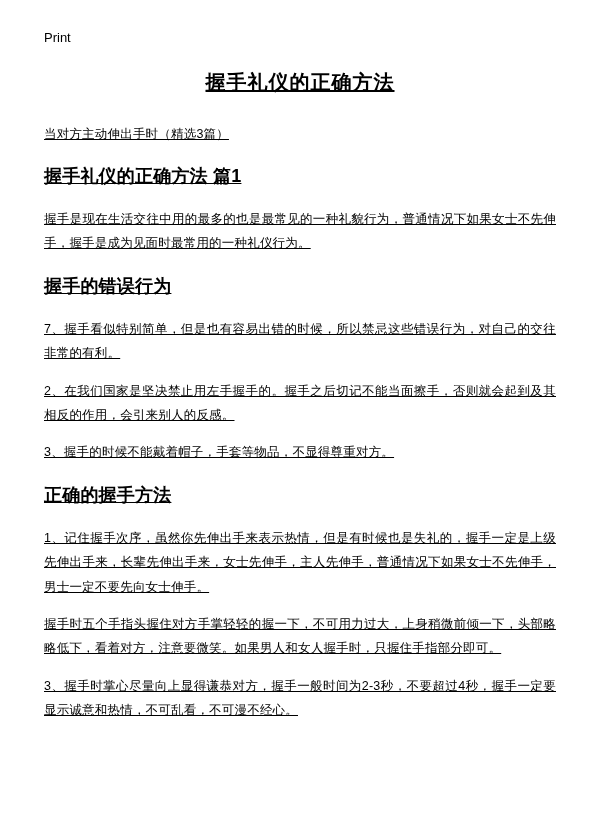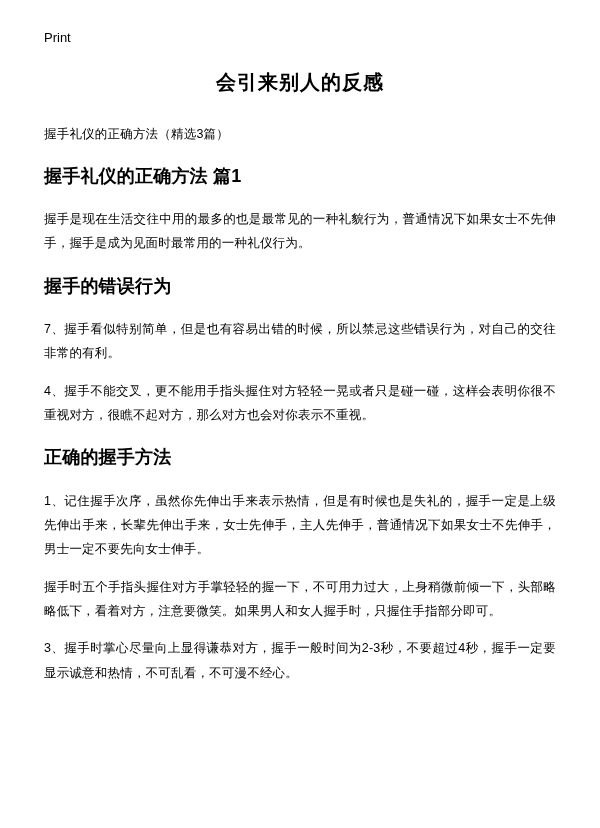--- a/index.html
+++ b/index.html
@@ -13,20 +13,21 @@
     font-family: "Liberation Sans", "DejaVu Sans", sans-serif;
     color: #000000;
     overflow: hidden;
   }
   .page {
     position: relative;
     width: 600px;
     height: 828px;
     box-sizing: border-box;
     padding: 28px 44px 0 44px;
+    text-decoration: underline;
   }
   .print-link {
     font-size: 13px;
     color: #000;
     text-decoration: none;
     display: inline-block;
     margin: 0 0 22px 0;
     line-height: 1.2;
   }
   .doc-title {
@@ -52,28 +53,29 @@
     letter-spacing: 0.2px;
   }
 </style>
 </head>
 <body>
 
 <div class="page">
 
   <a href="#" class="print-link">Print</a>
 
-  <h1 class="doc-title">会引来别人的反感</h1>
+  <h1 class="doc-title">握手礼仪的正确方法</h1>
 
   <div id="doc-body">
-      <p class="body-text">握手礼仪的正确方法（精选3篇）</p>
+      <p class="body-text">当对方主动伸出手时（精选3篇）</p>
       <p class="sub-head">握手礼仪的正确方法 篇1</p>
       <p class="body-text">握手是现在生活交往中用的最多的也是最常见的一种礼貌行为，普通情况下如果女士不先伸手，握手是成为见面时最常用的一种礼仪行为。</p>
       <p class="sub-head">握手的错误行为</p>
       <p class="body-text">7、握手看似特别简单，但是也有容易出错的时候，所以禁忌这些错误行为，对自己的交往非常的有利。</p>
-      <p class="body-text">4、握手不能交叉，更不能用手指头握住对方轻轻一晃或者只是碰一碰，这样会表明你很不重视对方，很瞧不起对方，那么对方也会对你表示不重视。</p>
+      <p class="body-text">2、在我们国家是坚决禁止用左手握手的。握手之后切记不能当面擦手，否则就会起到及其相反的作用，会引来别人的反感。</p>
+      <p class="body-text">3、握手的时候不能戴着帽子，手套等物品，不显得尊重对方。</p>
       <p class="sub-head">正确的握手方法</p>
       <p class="body-text">1、记住握手次序，虽然你先伸出手来表示热情，但是有时候也是失礼的，握手一定是上级先伸出手来，长辈先伸出手来，女士先伸手，主人先伸手，普通情况下如果女士不先伸手，男士一定不要先向女士伸手。</p>
       <p class="body-text">握手时五个手指头握住对方手掌轻轻的握一下，不可用力过大，上身稍微前倾一下，头部略略低下，看着对方，注意要微笑。如果男人和女人握手时，只握住手指部分即可。</p>
       <p class="body-text">3、握手时掌心尽量向上显得谦恭对方，握手一般时间为2-3秒，不要超过4秒，握手一定要显示诚意和热情，不可乱看，不可漫不经心。</p>
     </div>
 
 </div>
 
 </body></html>

